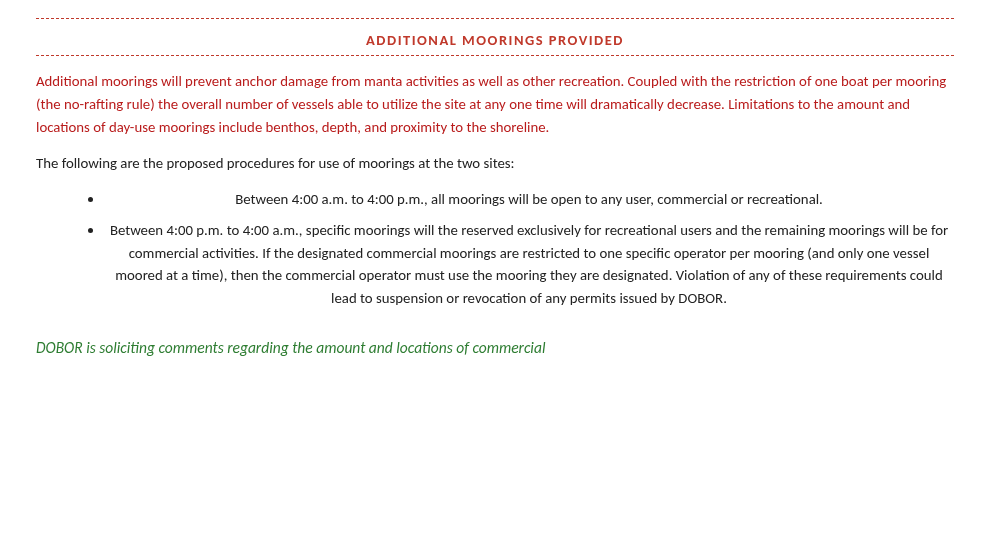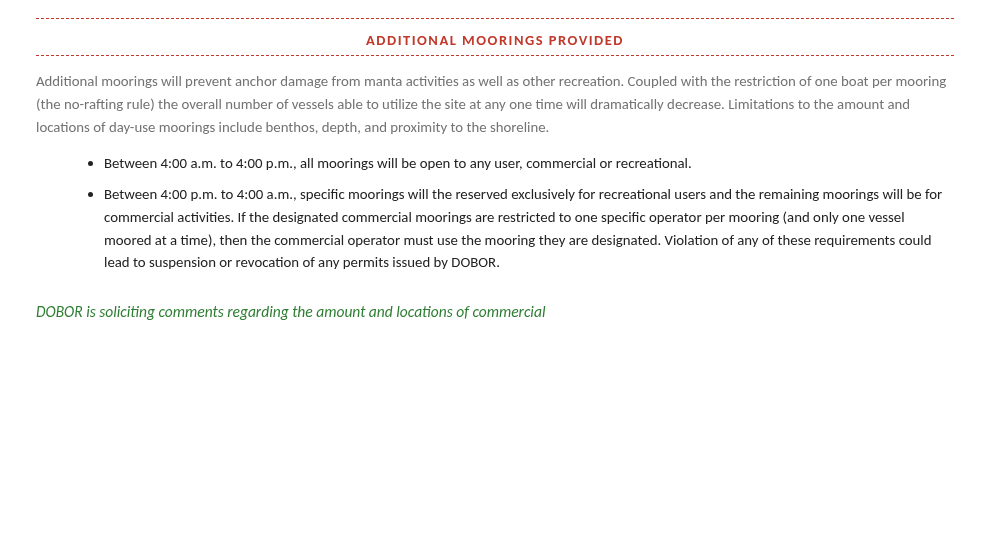--- a/index.html
+++ b/index.html
@@ -44,34 +44,35 @@
 
     .bottom-border {
       border-bottom: 1.5px dashed #c0392b;
       margin-bottom: 14px;
     }
 
     .main-paragraph {
       font-size: 14.8px;
       line-height: 1.55;
       margin-bottom: 13px;
-      color: #737373;
+      color: #b91c1c;
     }
 
     .intro-paragraph {
       font-size: 14.8px;
       line-height: 1.55;
       margin-bottom: 13px;
       color: #222;
     }
 
     .bullet-list {
       list-style: disc;
       margin-left: 68px;
       margin-bottom: 12px;
+      text-align: center;
     }
 
     .bullet-list li {
       font-size: 14.8px;
       line-height: 1.55;
       margin-bottom: 8px;
       color: #222;
     }
 
     .soliciting-text {
@@ -89,20 +90,21 @@
 <div class="page-container">
 
   <div class="top-border"></div>
 
   <div class="section-title">ADDITIONAL MOORINGS PROVIDED</div>
 
   <div class="bottom-border"></div>
 
   <p class="main-paragraph">Additional moorings will prevent anchor damage from manta activities as well as other recreation. Coupled with the restriction of one boat per mooring (the no-rafting rule) the overall number of vessels able to utilize the site at any one time will dramatically decrease. Limitations to the amount and locations of day-use moorings include benthos, depth, and proximity to the shoreline.</p>
 
+  <p class="intro-paragraph">The following are the proposed procedures for use of moorings at the two sites:</p>
 
   <ul class="bullet-list">
     <li>Between 4:00 a.m. to 4:00 p.m., all moorings will be open to any user, commercial or recreational.</li>
     <li>Between 4:00 p.m. to 4:00 a.m., specific moorings will the reserved exclusively for recreational users and the remaining moorings will be for commercial activities.  If the designated commercial moorings are restricted to one specific operator per mooring (and only one vessel moored at a time), then the commercial operator must use the mooring they are designated.  Violation of any of these requirements could lead to suspension or revocation of any permits issued by DOBOR.</li>
   </ul>
 
   <p class="soliciting-text">DOBOR is soliciting comments regarding the amount and locations of commercial</p>
 
 </div>
 

